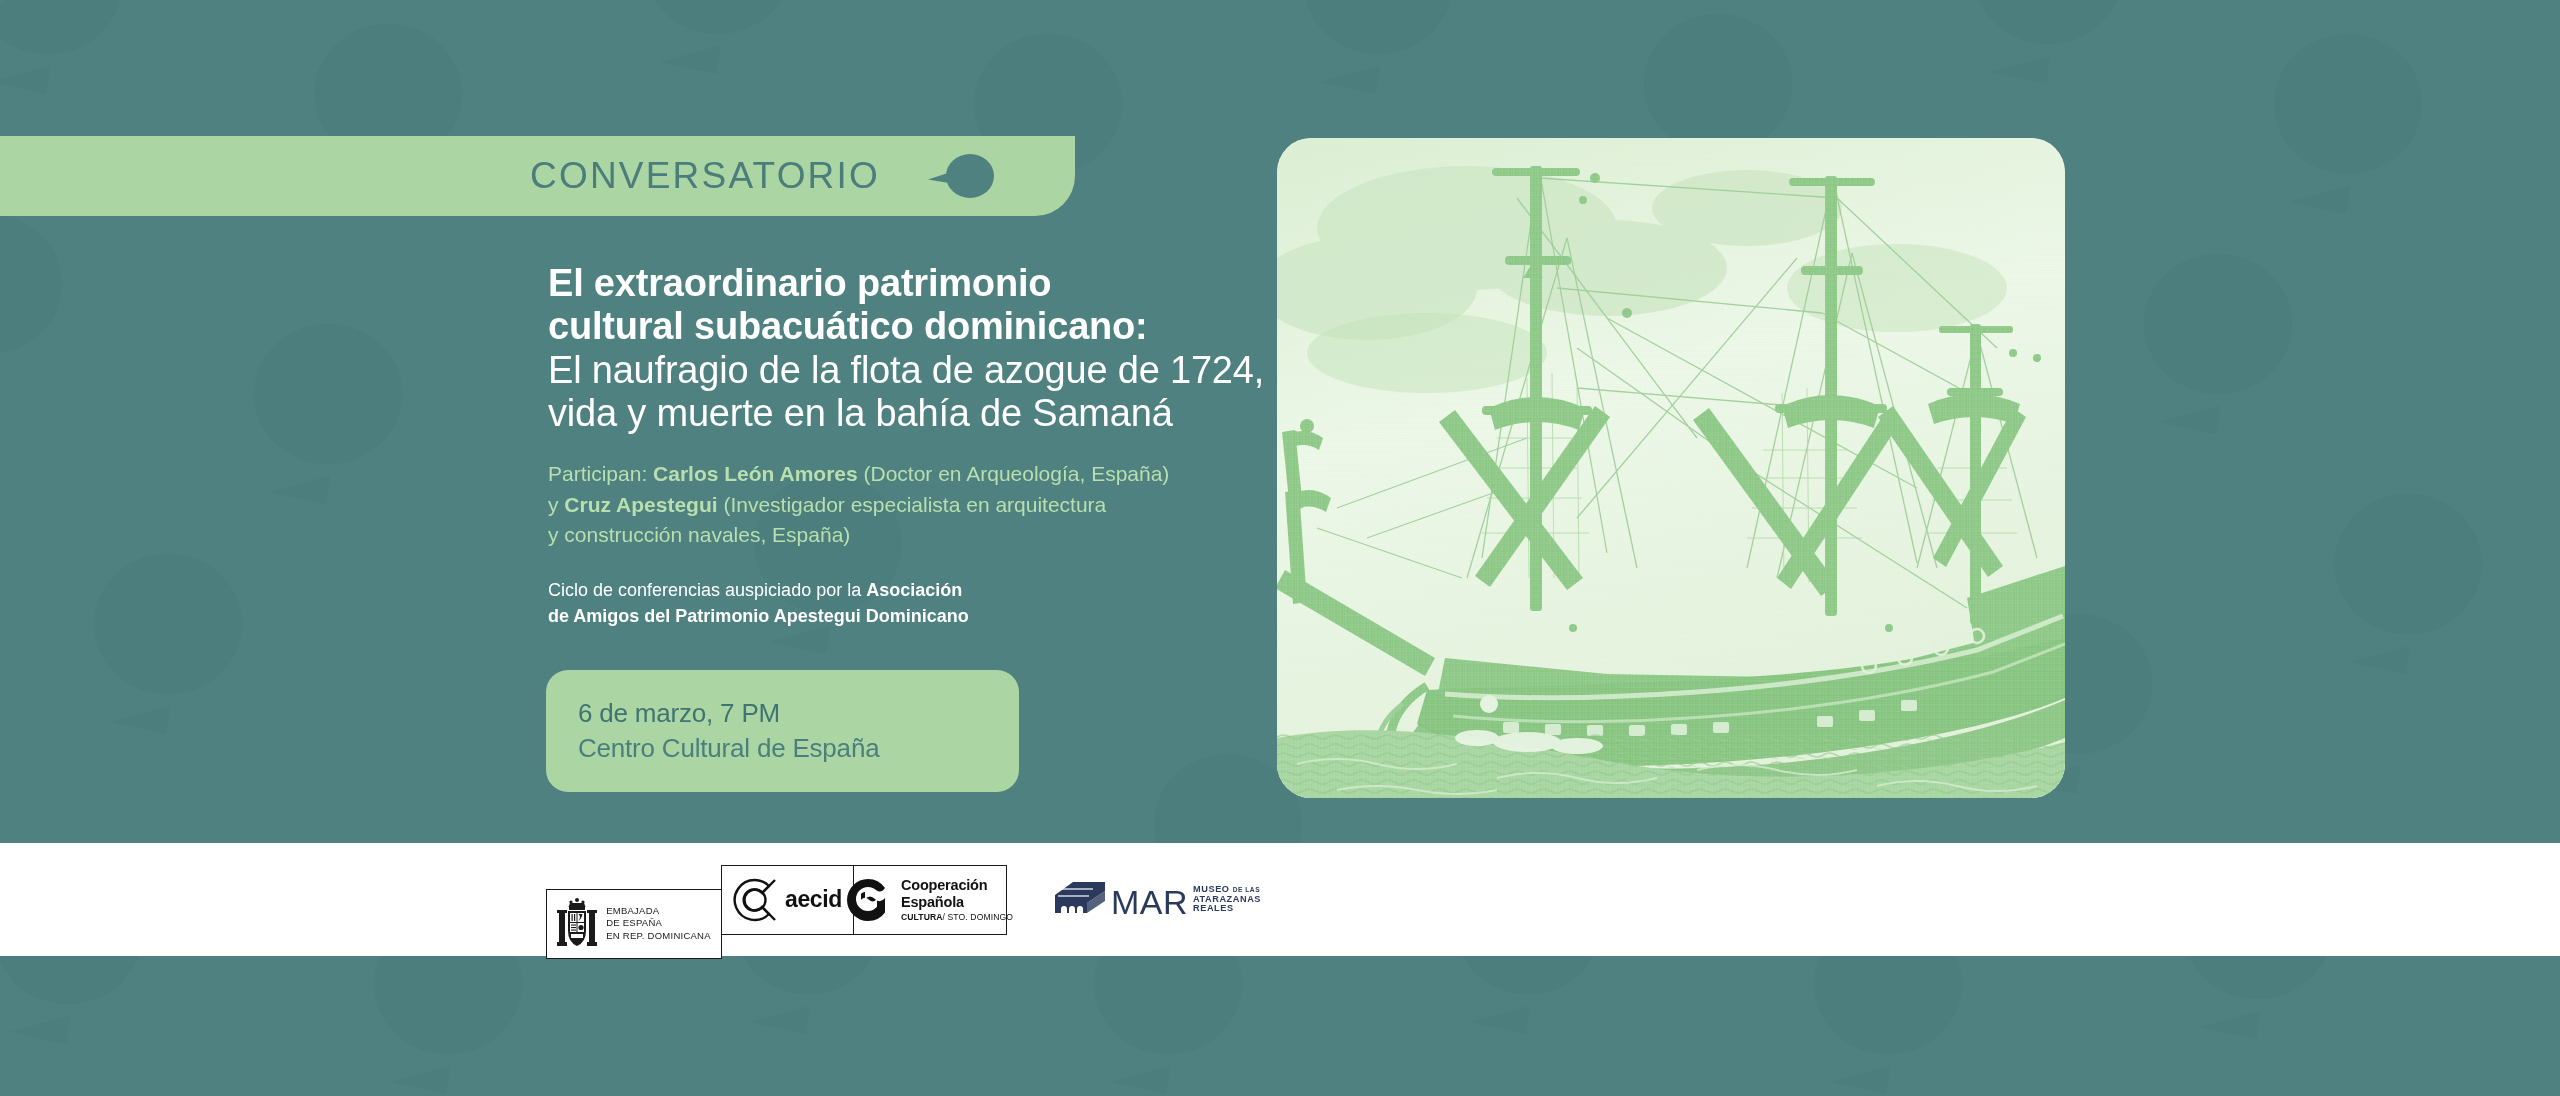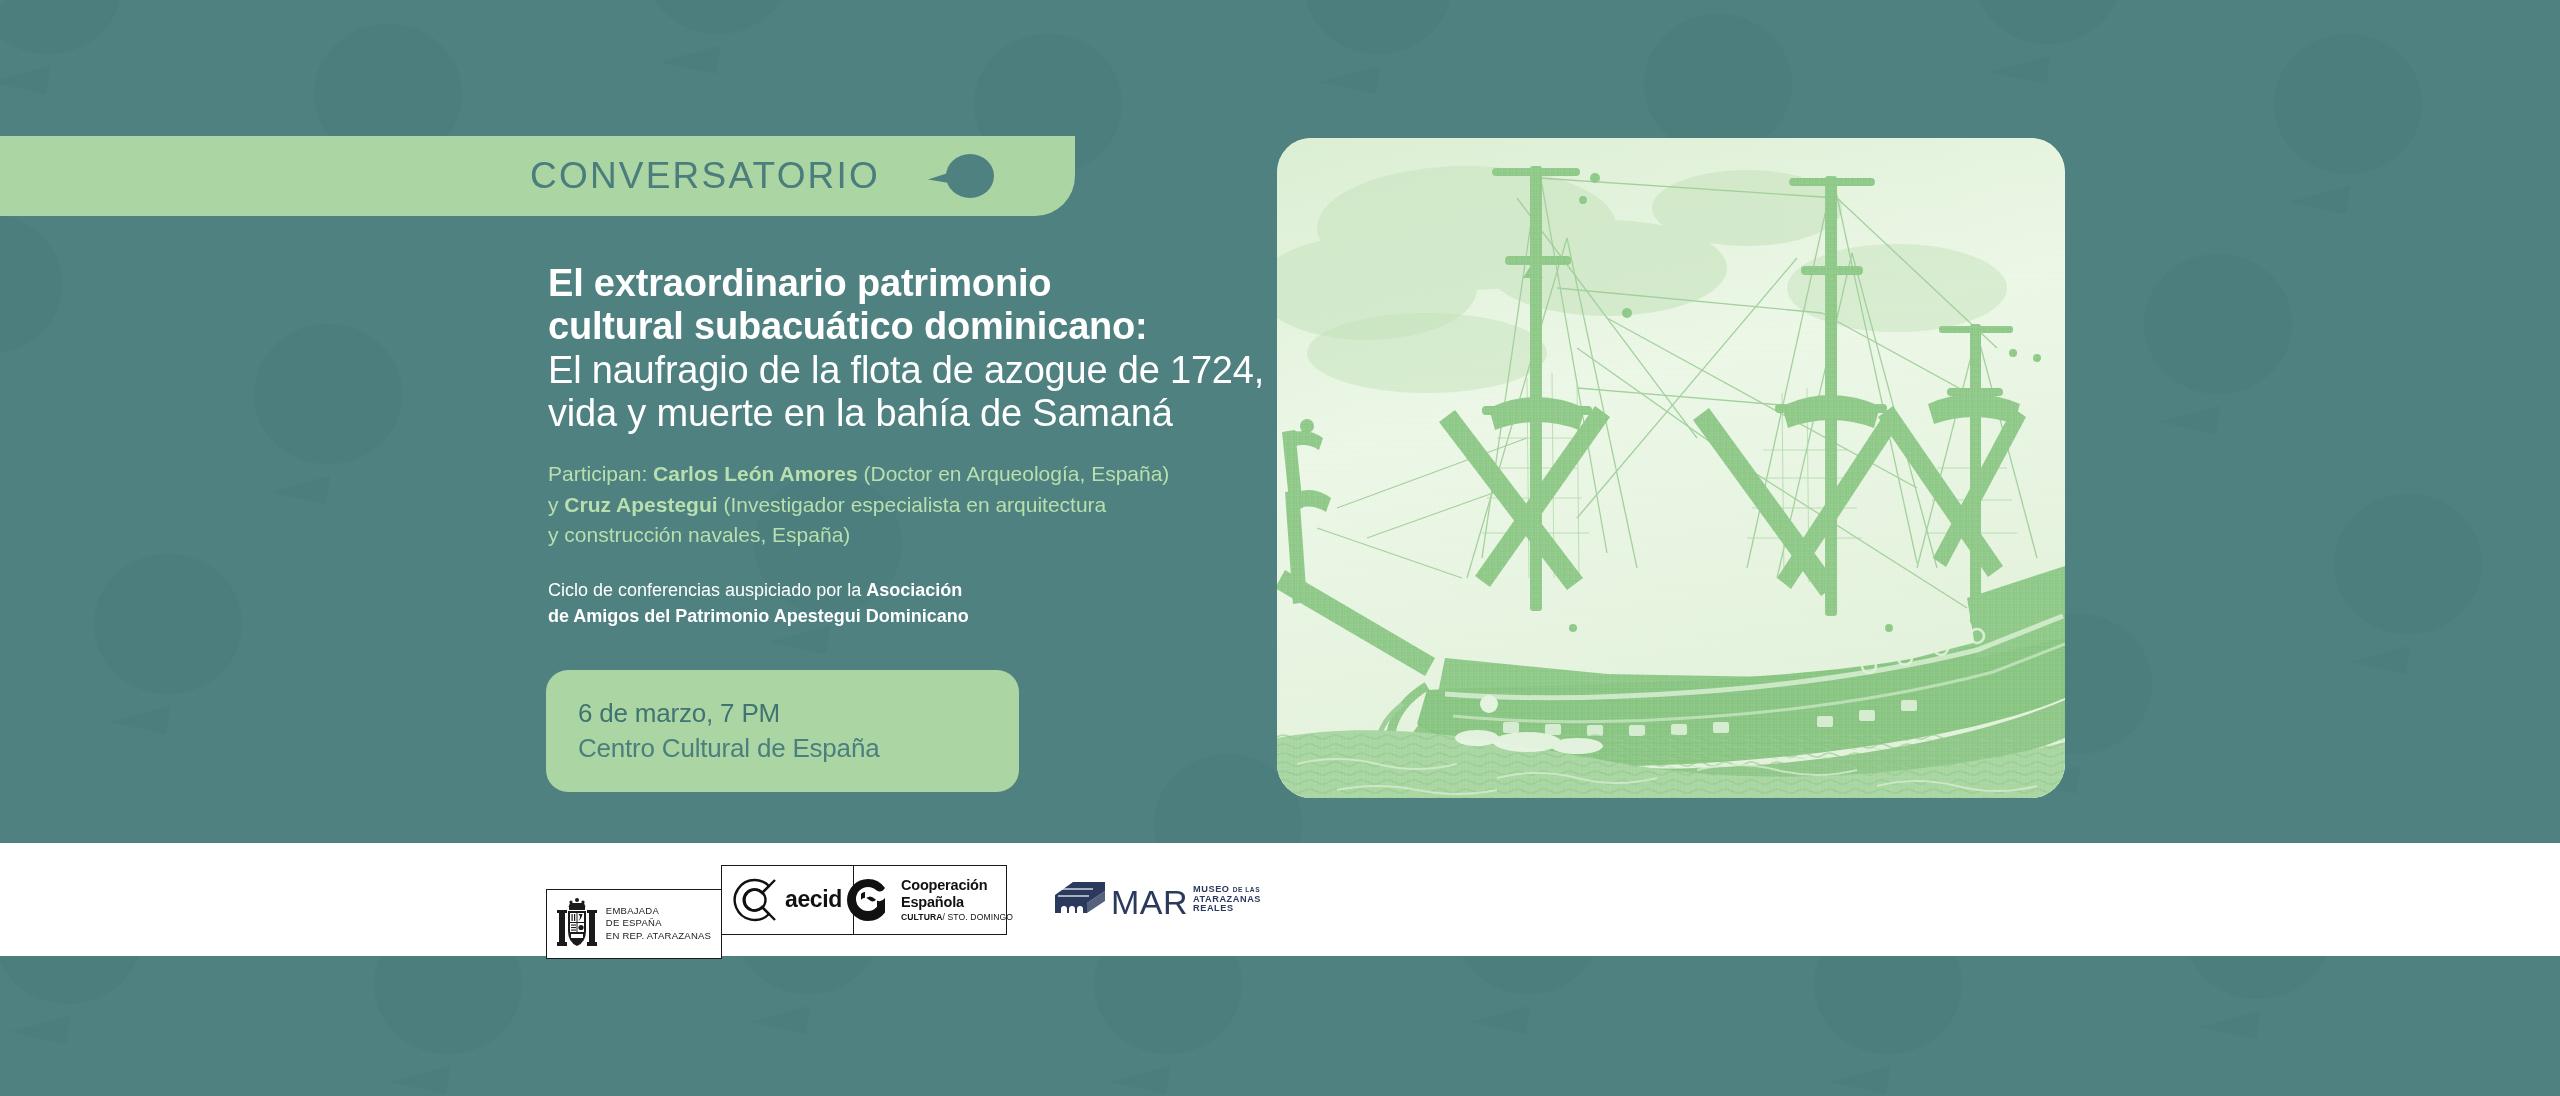--- a/index.html
+++ b/index.html
@@ -502,21 +502,21 @@
               <path d="M21.5 18 q3 3 0 7 q3 -2 4 -7 z"></path>
               <rect x="14" y="28.5" width="5" height="1.1"></rect>
               <rect x="14" y="31" width="5" height="1.1"></rect>
               <rect x="14" y="33.5" width="5" height="1.1"></rect>
               <circle cx="24" cy="31.5" r="2.6"></circle>
             </g>
           </svg>
           <div class="emb-text">
             <div>EMBAJADA</div>
             <div>DE ESPAÑA</div>
-            <div>EN REP. ATARAZANAS</div>
+            <div>EN REP. DOMINICANA</div>
           </div>
         </div>
       </div>
 
       <div class="logo-cell" id="cell-aecid">
         <div class="aecid-wrap">
           <svg width="44" height="44" viewBox="0 0 44 44" aria-hidden="true">
             <path d="M22 2 a20 20 0 1 0 14 34 l-7 -7 a10.5 10.5 0 1 1 0 -14 l7 -7 A20 20 0 0 0 22 2 Z" fill="none" stroke="#111" stroke-width="2.4"></path>
             <circle cx="22" cy="22" r="10.5" fill="none" stroke="#111" stroke-width="2.4"></circle>
             <path d="M29 15 L42 2" stroke="#111" stroke-width="2.4" fill="none"></path>

